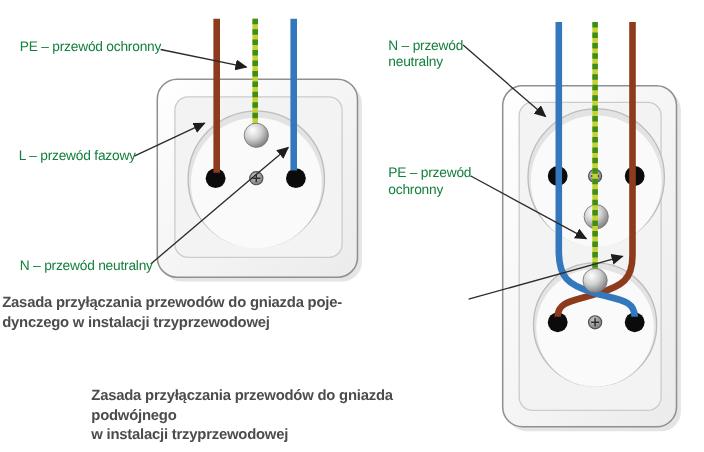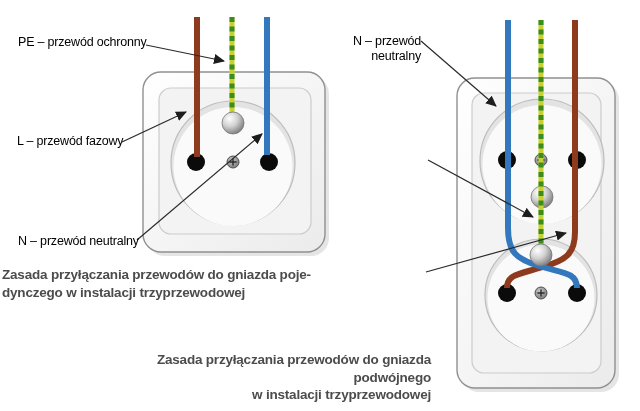--- a/index.html
+++ b/index.html
@@ -2,28 +2,28 @@
 <html><head>
 <meta charset="utf-8">
 <style>
   html,body{margin:0;padding:0;background:#ffffff;}
   #canvas{
     position:relative;width:640px;height:411px;background:#ffffff;overflow:hidden;
     font-family:"Liberation Sans", sans-serif;
   }
   svg{position:absolute;left:0;top:0;}
   .lbl{
-    position:absolute;font-size:12.5px;line-height:14.5px;color:#000000;
+    position:absolute;font-size:12.5px;line-height:14.5px;color:#15803d;
     letter-spacing:-0.2px;white-space:pre-line;
   }
   .cap{
     position:absolute;font-weight:bold;font-size:13.5px;line-height:17.5px;
     color:#4c4c4c;letter-spacing:-0.2px;white-space:pre-line;
   }
-  .cap.right{text-align:right;}
+  .cap.right{text-align:left;}
 </style>
 </head>
 <body>
 
 <div id="canvas">
 
   <svg width="640" height="411" viewBox="0 0 640 411">
     <defs>
       <linearGradient id="pg" x1="0" y1="0" x2="1" y2="1">
         <stop offset="0" stop-color="#ffffff"></stop>
@@ -111,21 +111,23 @@
       <path d="M421,41 L496,106" marker-end="url(#ah)"></path>
       <path d="M428,160 L533,217" marker-end="url(#ah)"></path>
       <path d="M426,272 L566,233" marker-end="url(#ah)"></path>
     </g>
   </svg>
 
   <div class="lbl" style="left:18px;top:35px;">PE – przewód ochronny</div>
   <div class="lbl" style="left:17px;top:134px;">L – przewód fazowy</div>
   <div class="lbl" style="left:18px;top:234px;">N – przewód neutralny</div>
 
-  <div class="lbl" style="left:353px;top:34px;text-align:right;">N – przewód
+  <div class="lbl" style="left:353px;top:34px;">N – przewód
 neutralny</div>
+  <div class="lbl" style="left:353px;top:150px;">PE – przewód
+ochronny</div>
 
   <div class="cap" style="left:2px;top:266px;width:330px;">Zasada przyłączania przewodów do gniazda poje-
 dynczego w instalacji trzyprzewodowej</div>
   <div class="cap right" style="left:83px;top:351px;width:348px;">Zasada przyłączania przewodów do gniazda podwójnego
 w instalacji trzyprzewodowej</div>
 
 </div>
 
 </body></html>

